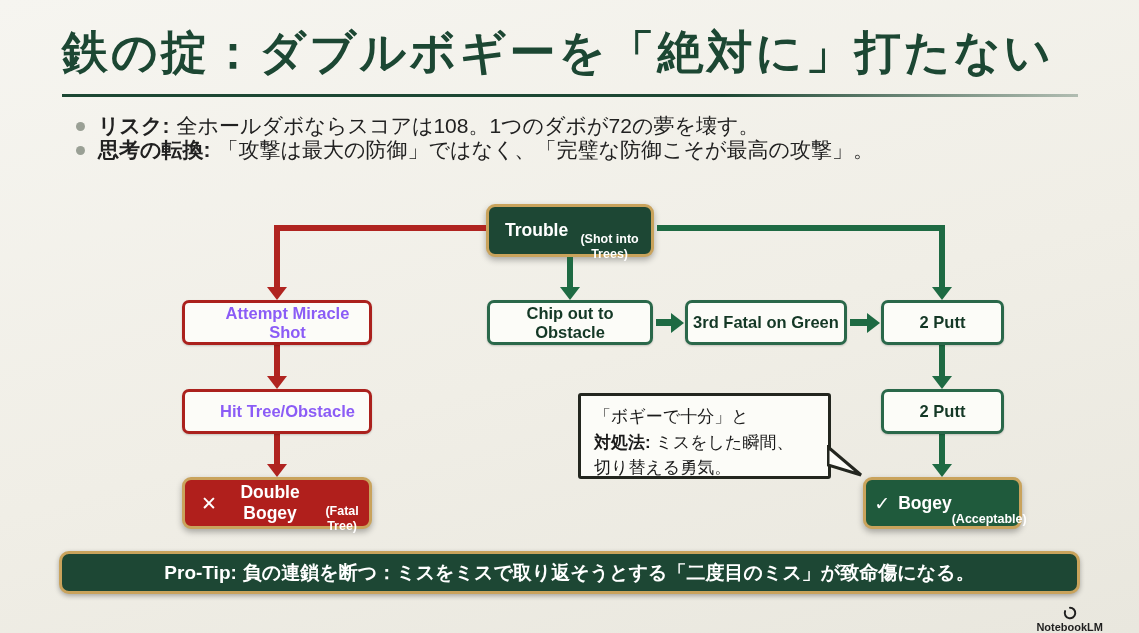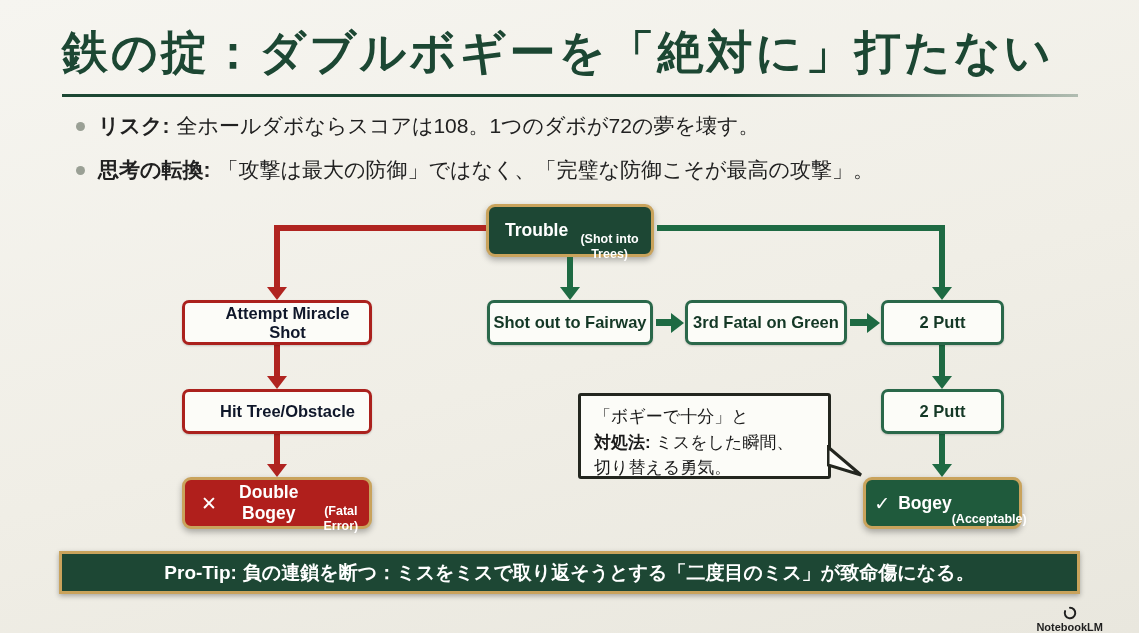--- a/index.html
+++ b/index.html
@@ -17,27 +17,27 @@
   #title-rule { position:absolute; left:62px; top:94px; width:1016px; height:3px;
            background:linear-gradient(to right,#1c4733 0%,#1c4733 65%,rgba(28,71,51,0.3) 100%); }
 
   
   .bullet { position:absolute; left:76px; display:flex; align-items:flex-start;
             font-size:21px; color:#212121; }
   .bullet .dot { width:9px; height:9px; border-radius:50%; background:#9aa095;
                  margin:10px 13px 0 0; flex:none; }
   .bullet .lbl { font-weight:700; margin-right:7px; white-space:nowrap; }
   #bullet-1 { top:112px; }
-  #bullet-2 { top:156px; }
+  #bullet-2 { top:136px; }
 
   
   .wbox { position:absolute; background:#fcfcf8; display:flex; align-items:center;
           justify-content:center; font-weight:700; font-size:16.5px; border-radius:7px;
           box-shadow:0 1px 2px rgba(0,0,0,0.18); text-align:center; line-height:1.1; }
-  .rb { border:3px solid #ab211d; color:#0f172a;padding-left:21px; }
+  .rb { border:3px solid #ab211d; color:#8b5cf6;padding-left:21px; }
   .gb { border:3px solid #2a684a; color:#143826; }
 
   .dbox { position:absolute; background:#1d4734; border:3px solid #c9a35c; border-radius:9px;
           color:#fff; display:flex; flex-direction:row; align-items:center; justify-content:center;
           box-shadow:0 3px 6px rgba(0,0,0,0.3); text-align:center; line-height:1.2;padding-left:16px; }
   .dbox .t { font-size:17.5px; font-weight:700; }
   .dbox .s { font-size:12.5px; font-weight:600;margin-top:32px; }
   .redfill { background:#b01f1c; }
   .iconrow { display:flex; align-items:center; gap:8px; }
   .mark { font-size:19px; font-weight:700; line-height:1; }
@@ -58,21 +58,21 @@
 
   
   #callout { position:absolute; left:578px; top:393px; width:253px; height:86px;
              background:#fcfcf8; border:3px solid #23261f; border-radius:3px;
              padding:8px 13px; font-size:17px; color:#1b1b1b; line-height:1.5; }
   #callout .lbl { font-weight:700; }
   #callout-tail { position:absolute; left:827px; top:445px; }
 
   
   #protip { position:absolute; left:59px; top:551px; width:1021px; height:43px;
-            background:#1d4734; border:3px solid #c9a35c; border-radius:0;
+            background:#1d4734; border:3px solid #c9a35c; border-radius:10px;
             display:flex; align-items:center; justify-content:center; color:#fff;
             font-size:19px; box-shadow:0 2px 5px rgba(0,0,0,0.3); white-space:nowrap; }
   #protip .lbl { font-weight:700; margin-right:6px; }
   #protip .txt { font-weight:600; }
 
   
   #footer { position:absolute; right:36px; top:606px; display:flex; align-items:center;
             gap:1px; font-size:11px; font-weight:700; color:#1f1f1f;flex-direction:column; }
 </style>
 </head>
@@ -123,24 +123,24 @@
   <div class="seg grn" style="left:939px; top:434px; width:6px; height:32px;"></div>
   <div class="ah-down ahd-grn" style="left:932px; top:464px;"></div>
 
   <div class="wbox rb" style="left:182px; top:300px; width:190px; height:45px;">Attempt Miracle Shot</div>
   <div class="wbox rb" style="left:182px; top:389px; width:190px; height:45px;">Hit Tree/Obstacle</div>
   <div class="dbox redfill" style="left:182px; top:477px; width:190px; height:52px;">
     <div class="iconrow">
       <span class="mark">✕</span>
       <span class="t">Double Bogey</span>
     </div>
-    <div class="s">(Fatal Error)</div>
+    <div class="s">(Fatal Tree)</div>
   </div>
 
-  <div class="wbox gb" style="left:487px; top:300px; width:166px; height:45px;">Shot out to Fairway</div>
+  <div class="wbox gb" style="left:487px; top:300px; width:166px; height:45px;">Chip out to Obstacle</div>
   <div class="wbox gb" style="left:685px; top:300px; width:162px; height:45px;">3rd Fatal on Green</div>
   <div class="wbox gb" style="left:881px; top:300px; width:123px; height:45px;">2 Putt</div>
   <div class="wbox gb" style="left:881px; top:389px; width:123px; height:45px;">2 Putt</div>
   <div class="dbox" style="left:863px; top:477px; width:159px; height:52px; background:#1f5a3c;">
     <div class="iconrow">
       <span class="mark">✓</span>
       <span class="t">Bogey</span>
     </div>
     <div class="s">(Acceptable)</div>
   </div>

